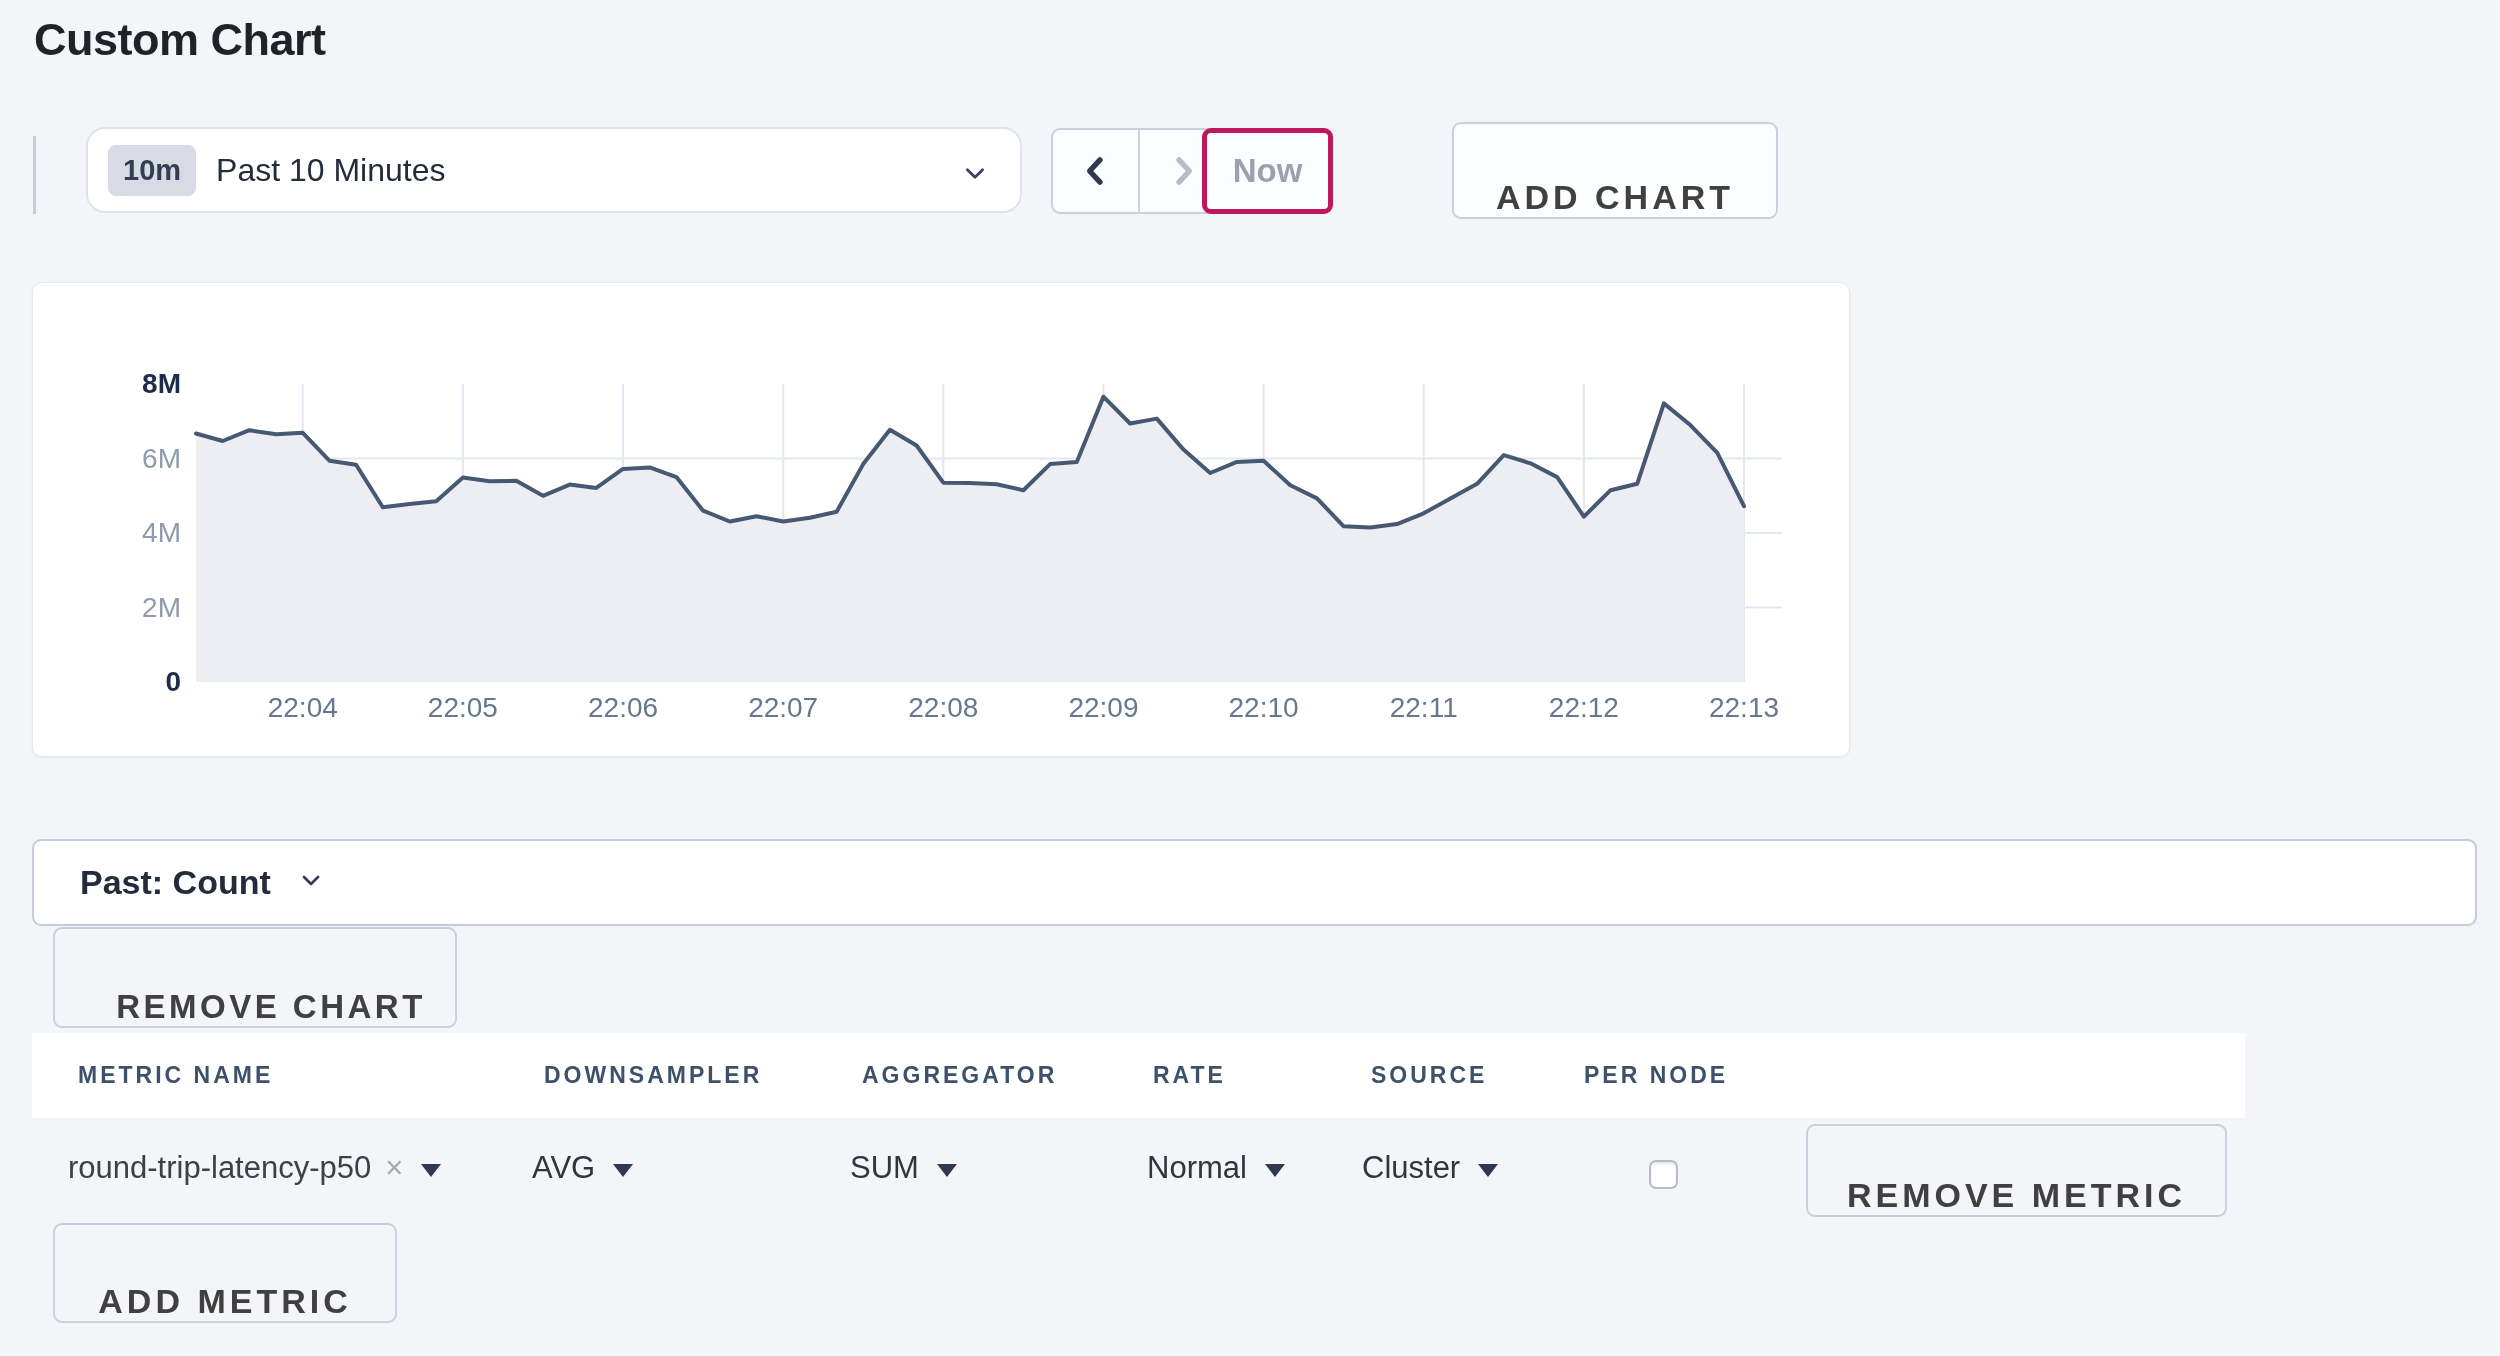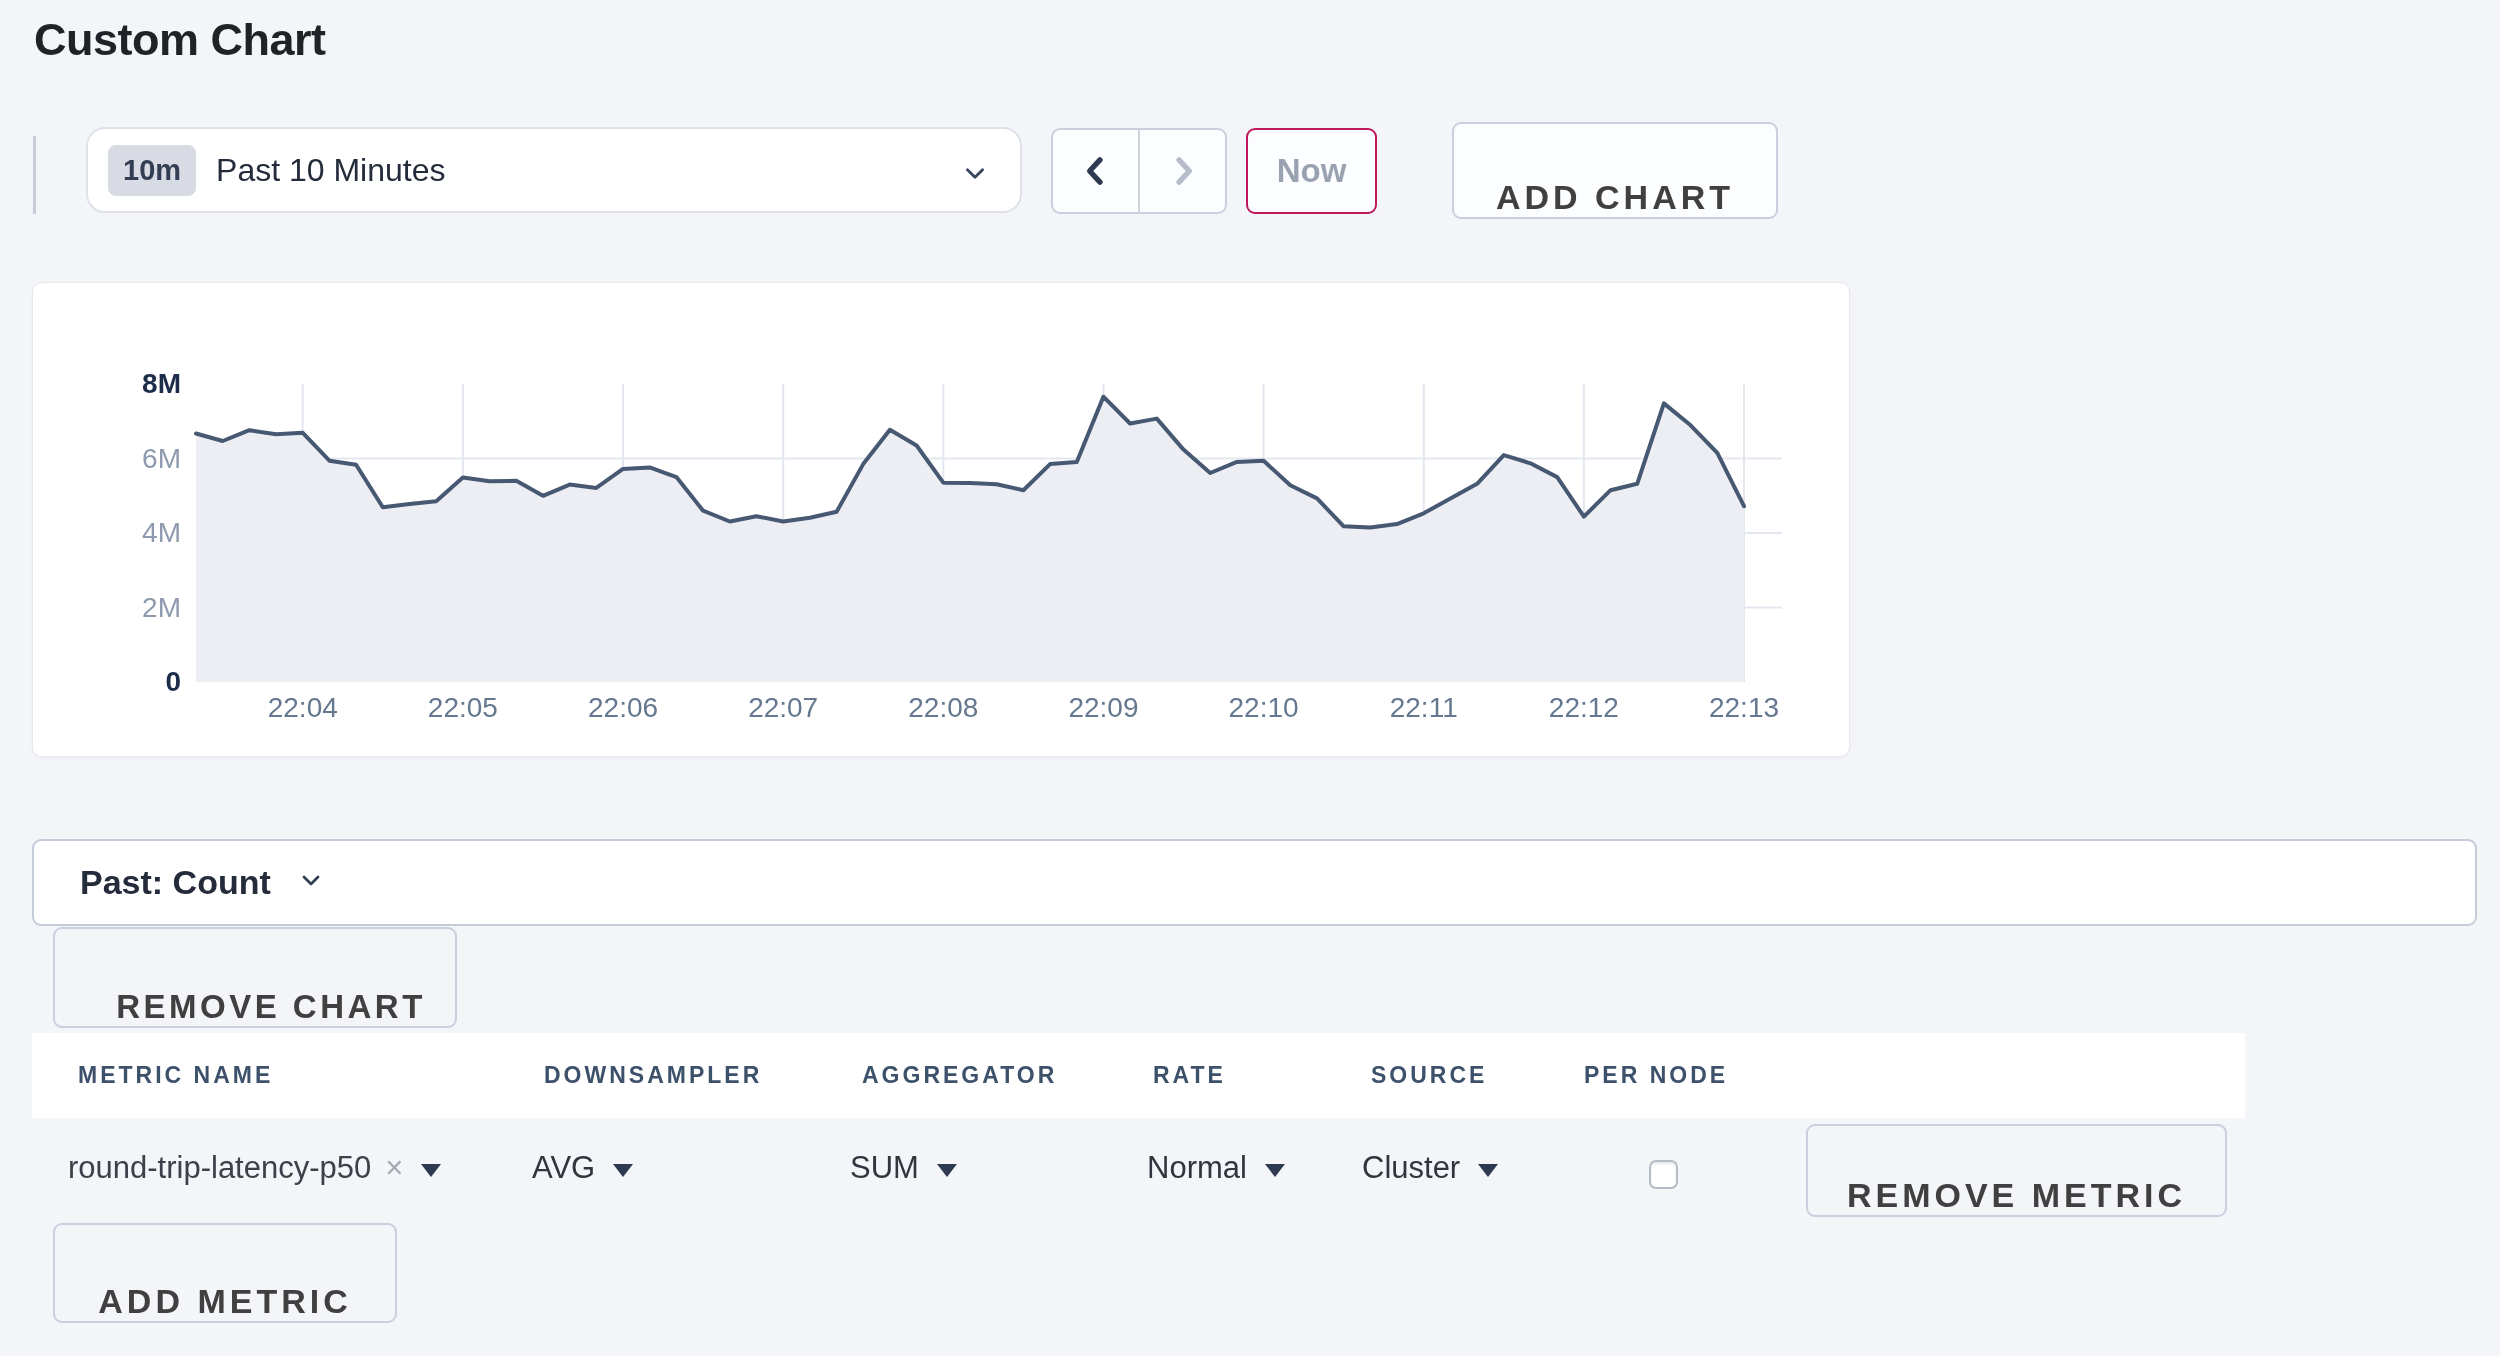--- a/index.html
+++ b/index.html
@@ -30,22 +30,22 @@
   .dd-chev{position:absolute;right:32px;top:31px;}
 
   .btn-group{
     left:1051px;top:128px;width:176px;height:86px;background:#fcfdfe;
     border:2px solid #c9cfdc;border-radius:9px;box-sizing:border-box;display:flex;
   }
   .btn-half{flex:1;display:flex;align-items:center;justify-content:center;cursor:pointer;}
   .btn-half.first{border-right:2px solid #ced3de;}
 
   .now-btn{
-    left:1246px;top:128px;width:131px;height:86px;background:#fcfdfe;
-    border:2px solid #be185d;border-radius:9px;box-sizing:border-box;
+    left:1202px;top:128px;width:131px;height:86px;background:#fcfdfe;
+    border:5px solid #be185d;border-radius:9px;box-sizing:border-box;
     display:flex;align-items:center;justify-content:center;
     font-size:33px;font-weight:700;color:#9aa2b1;cursor:default;
   }
   .blue-btn{
     border:2px solid #c9cfdc;border-radius:9px;box-sizing:border-box;
     background:#fcfdfe00;
     display:flex;align-items:flex-end;justify-content:center;
     font-size:34px;font-weight:700;color:#404040;letter-spacing:4px;cursor:pointer;
   }
   .add-chart-btn{left:1452px;top:122px;width:326px;height:97px;background:#fcfdfe;}

